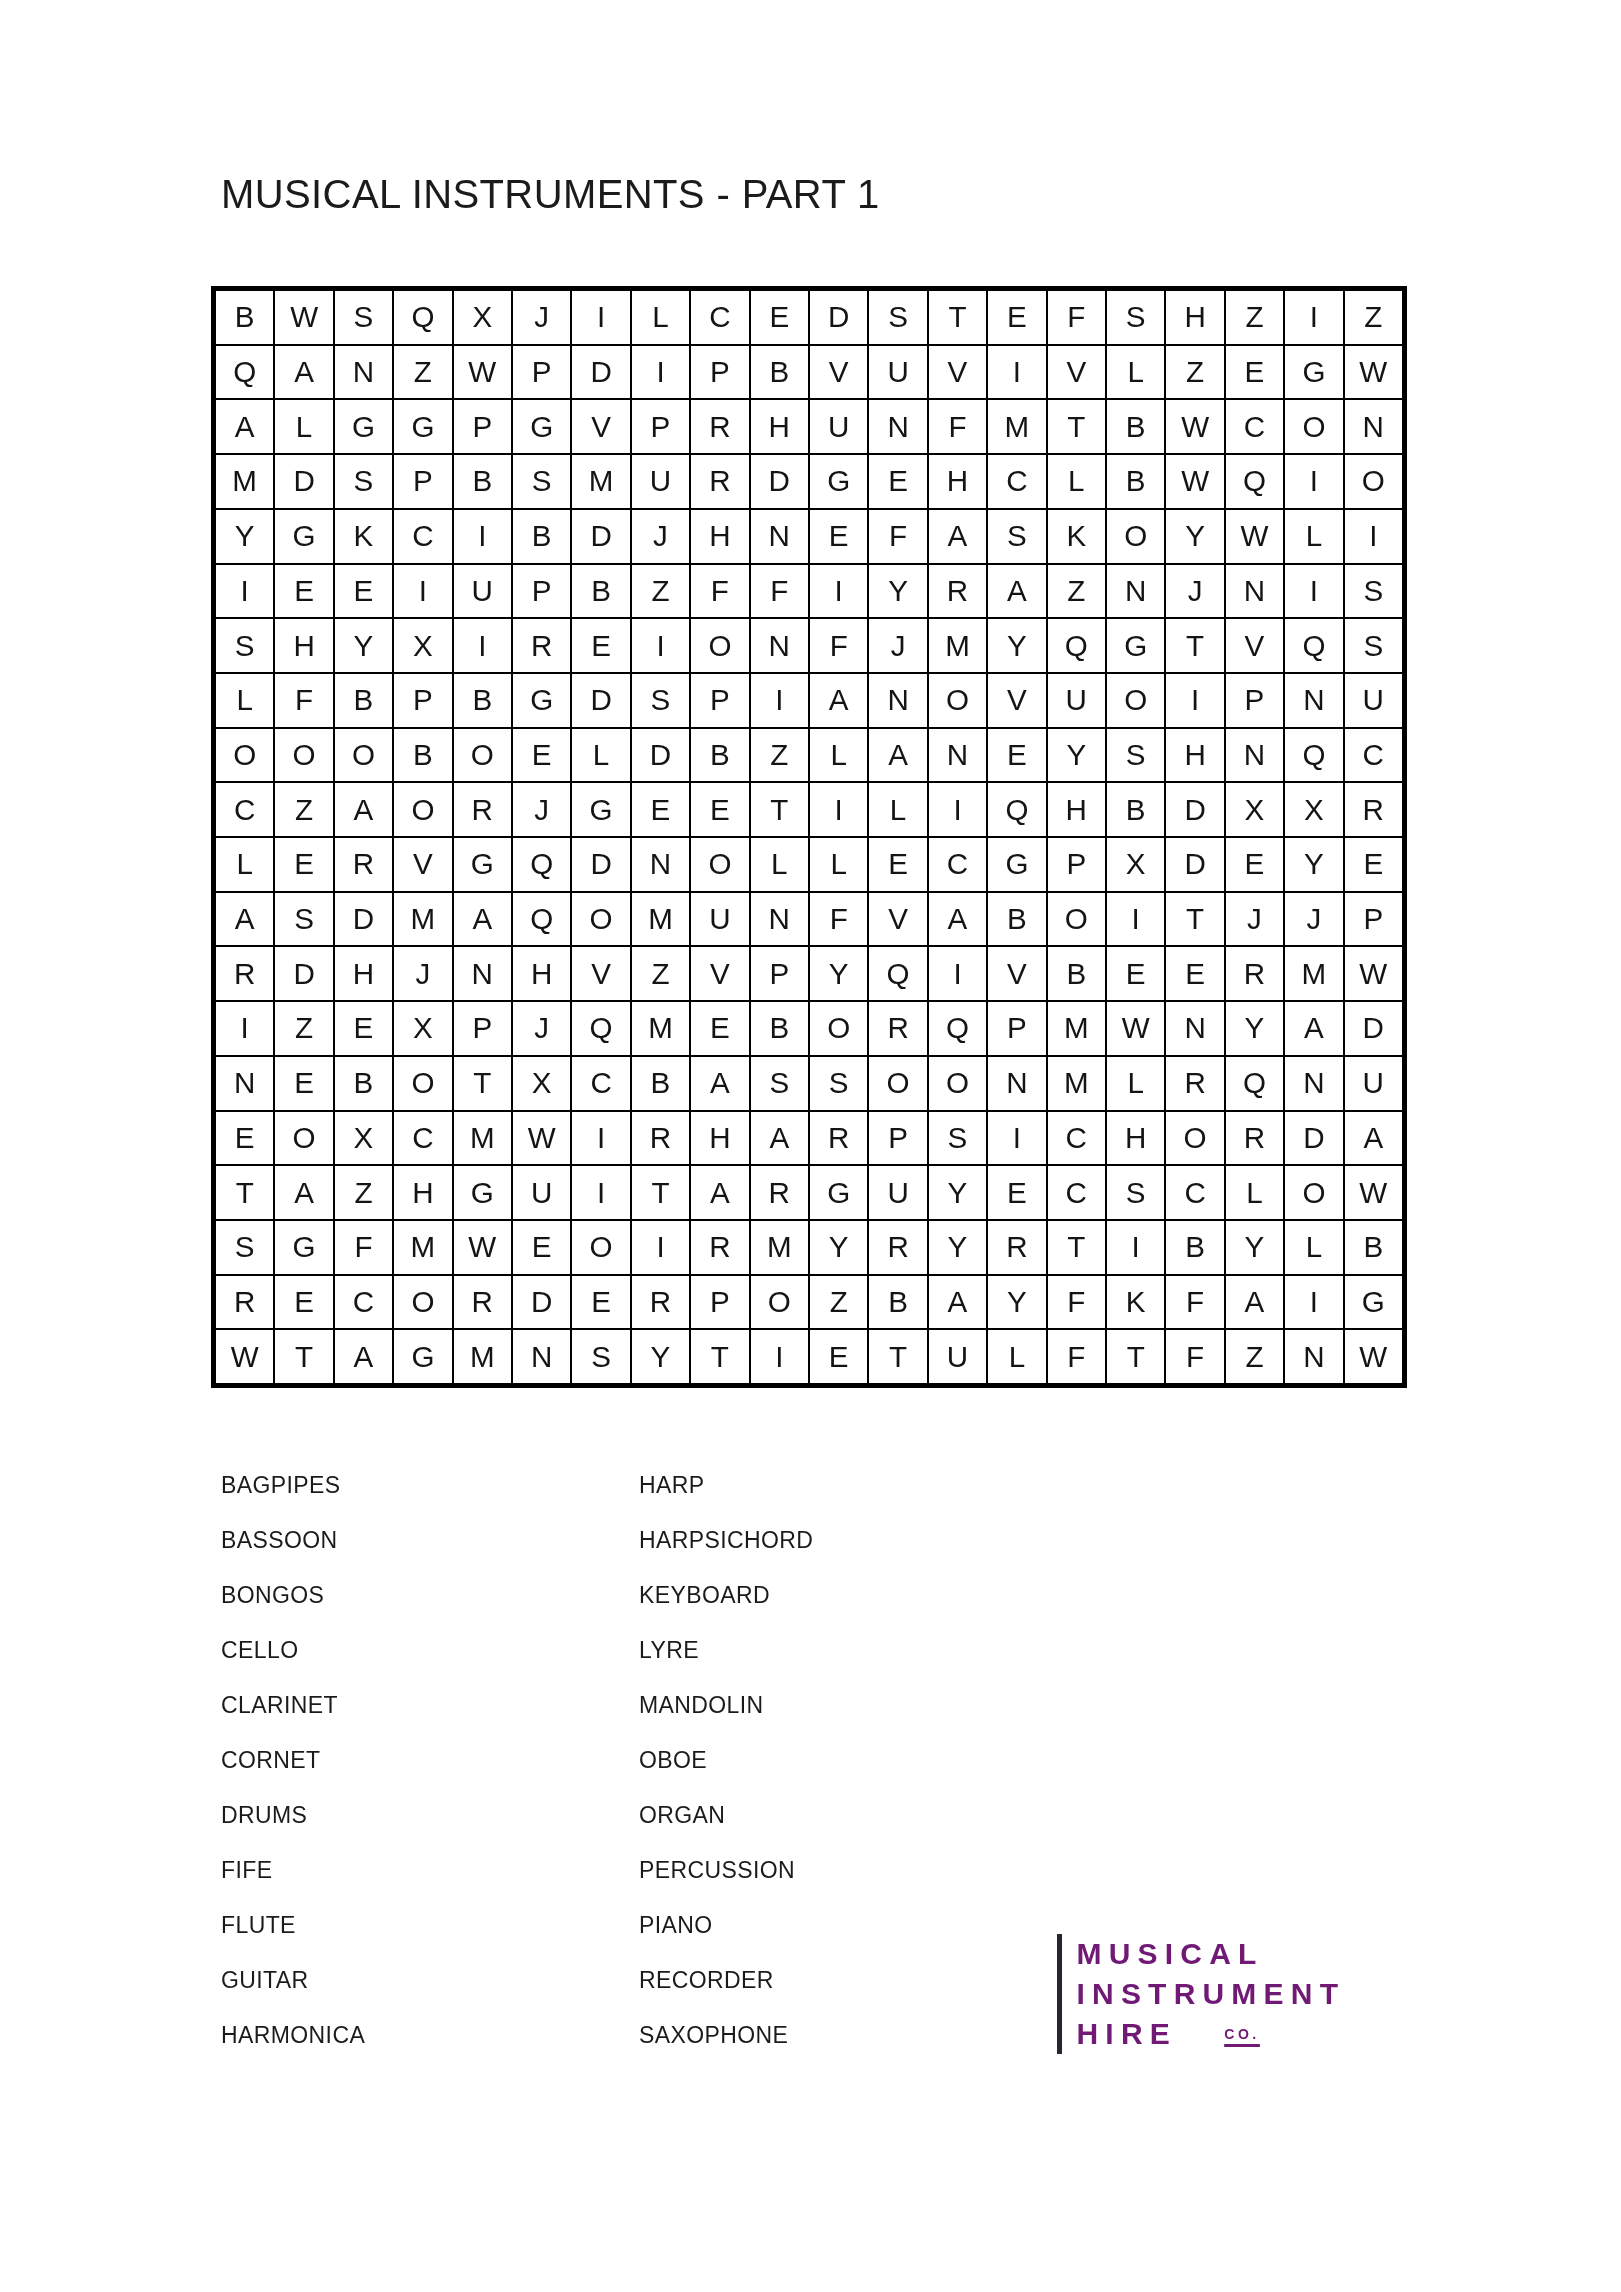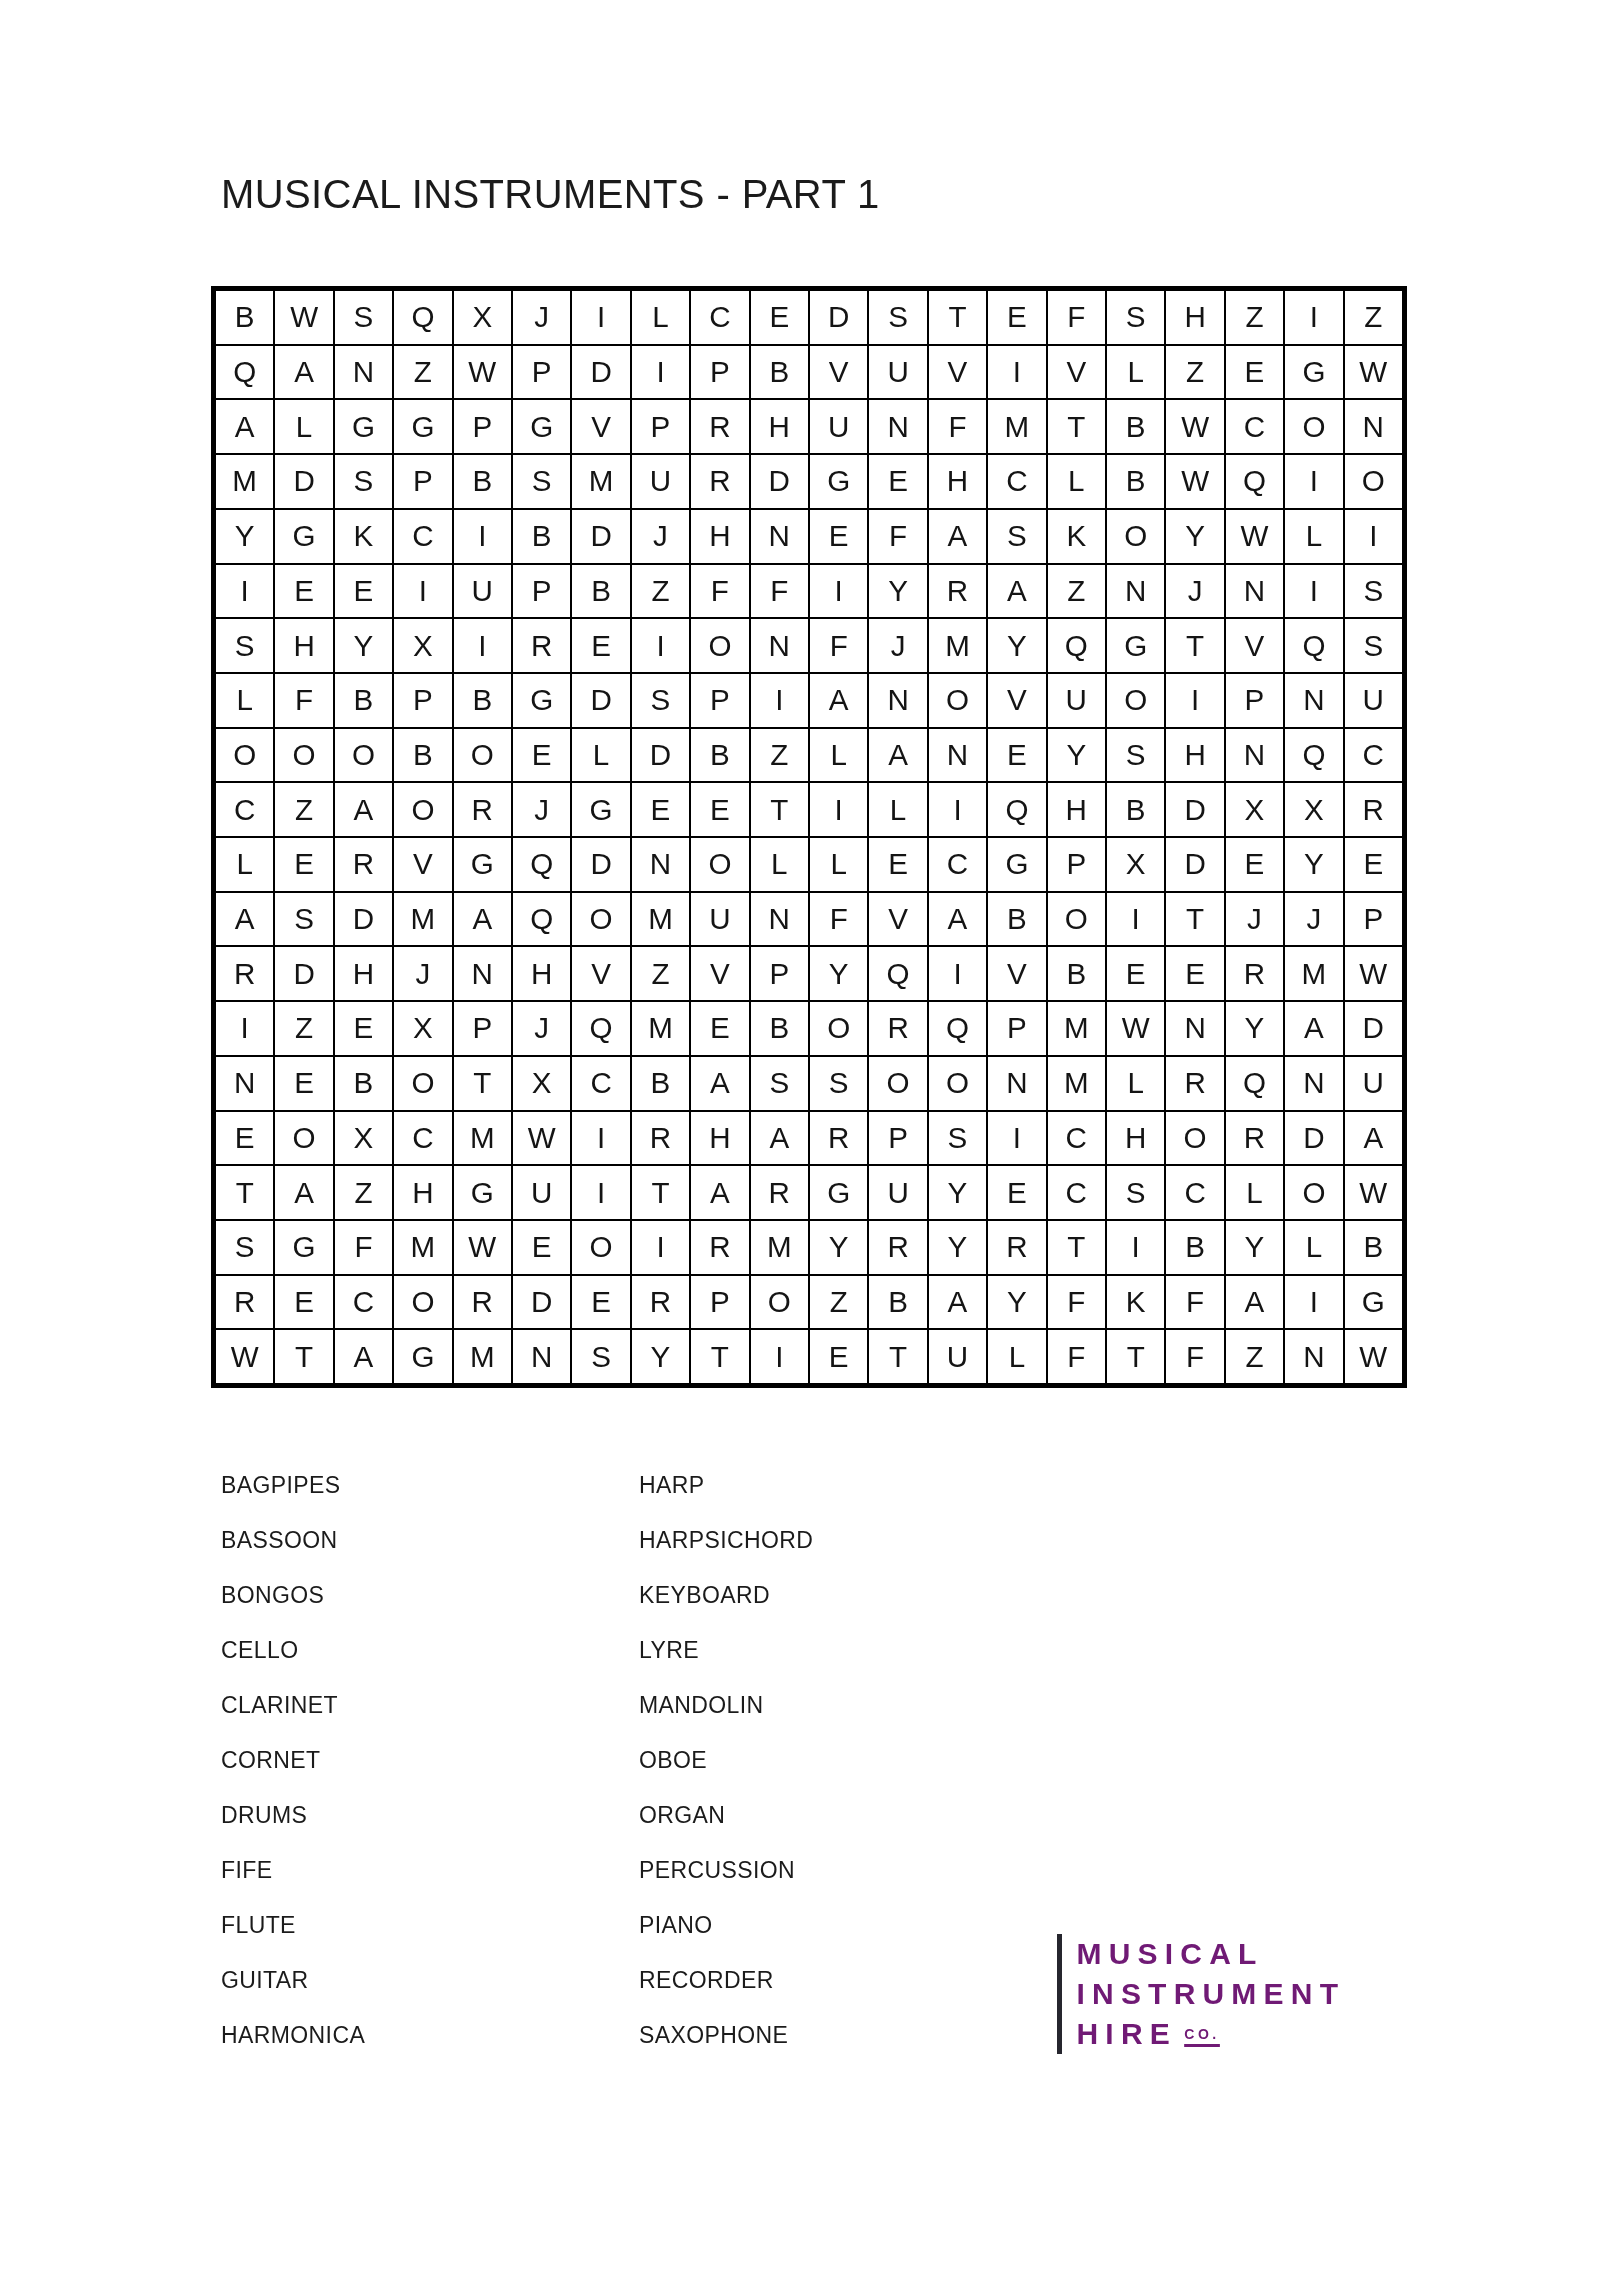--- a/index.html
+++ b/index.html
@@ -78,20 +78,21 @@
   .logo-text {
     font-weight: 700;
     font-size: 30px;
     letter-spacing: 7.2px;
     line-height: 40px;
     white-space: nowrap;
   }
   .logo-hire-row {
     display: flex;
     align-items: center;
+    gap: 40px;
   }
   .logo-co {
     font-size: 14px;
     letter-spacing: 3.6px;
     margin-left: 7.2px;
     text-decoration: underline;
     text-underline-offset: 4.5px;
     text-decoration-thickness: 2.7px;
   }
 </style>

